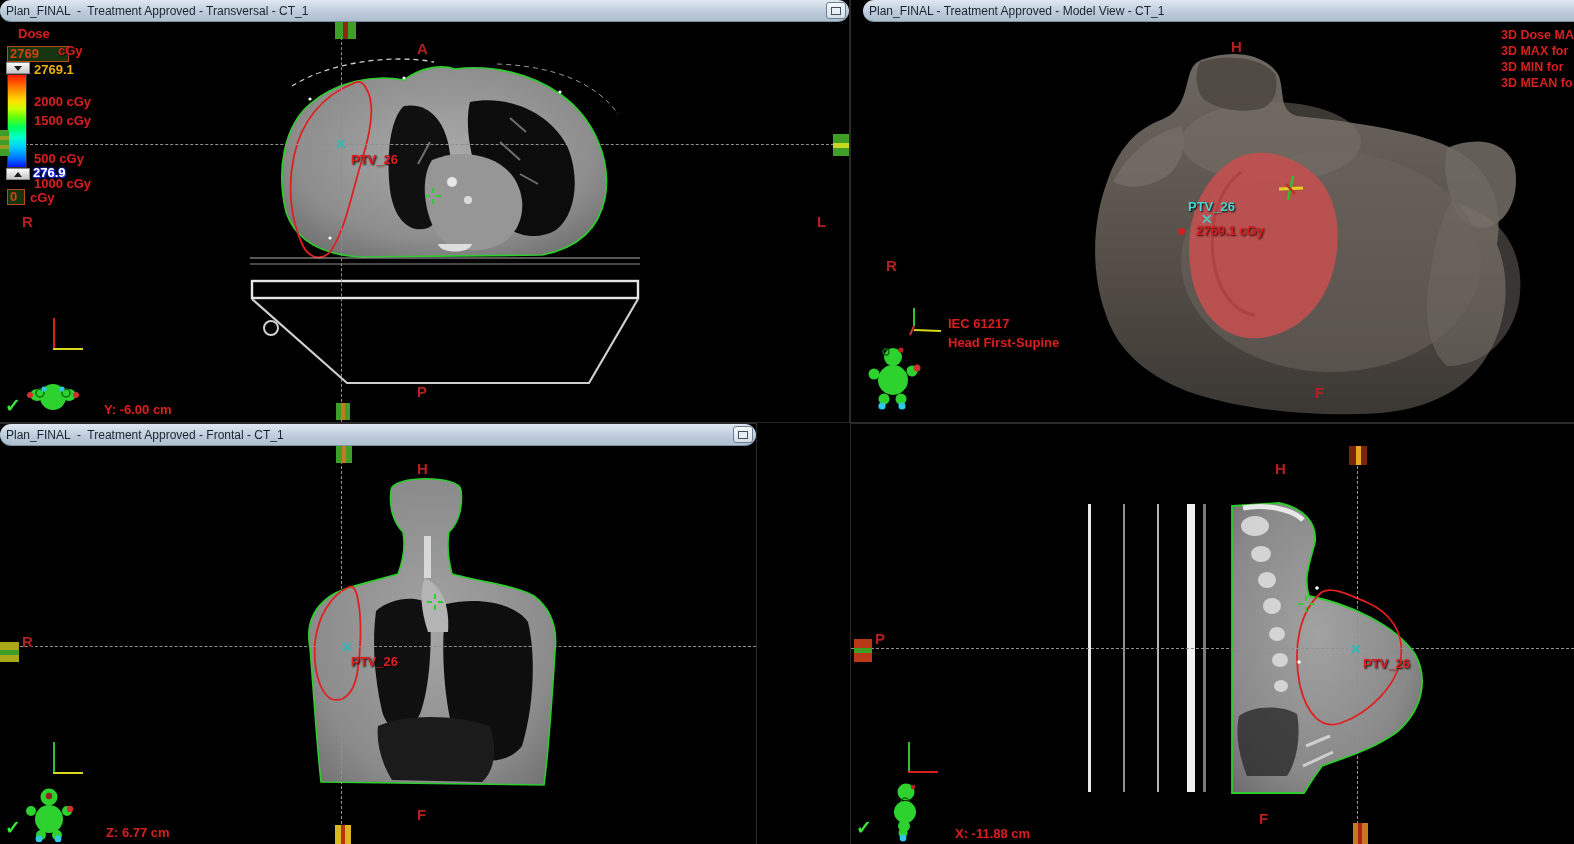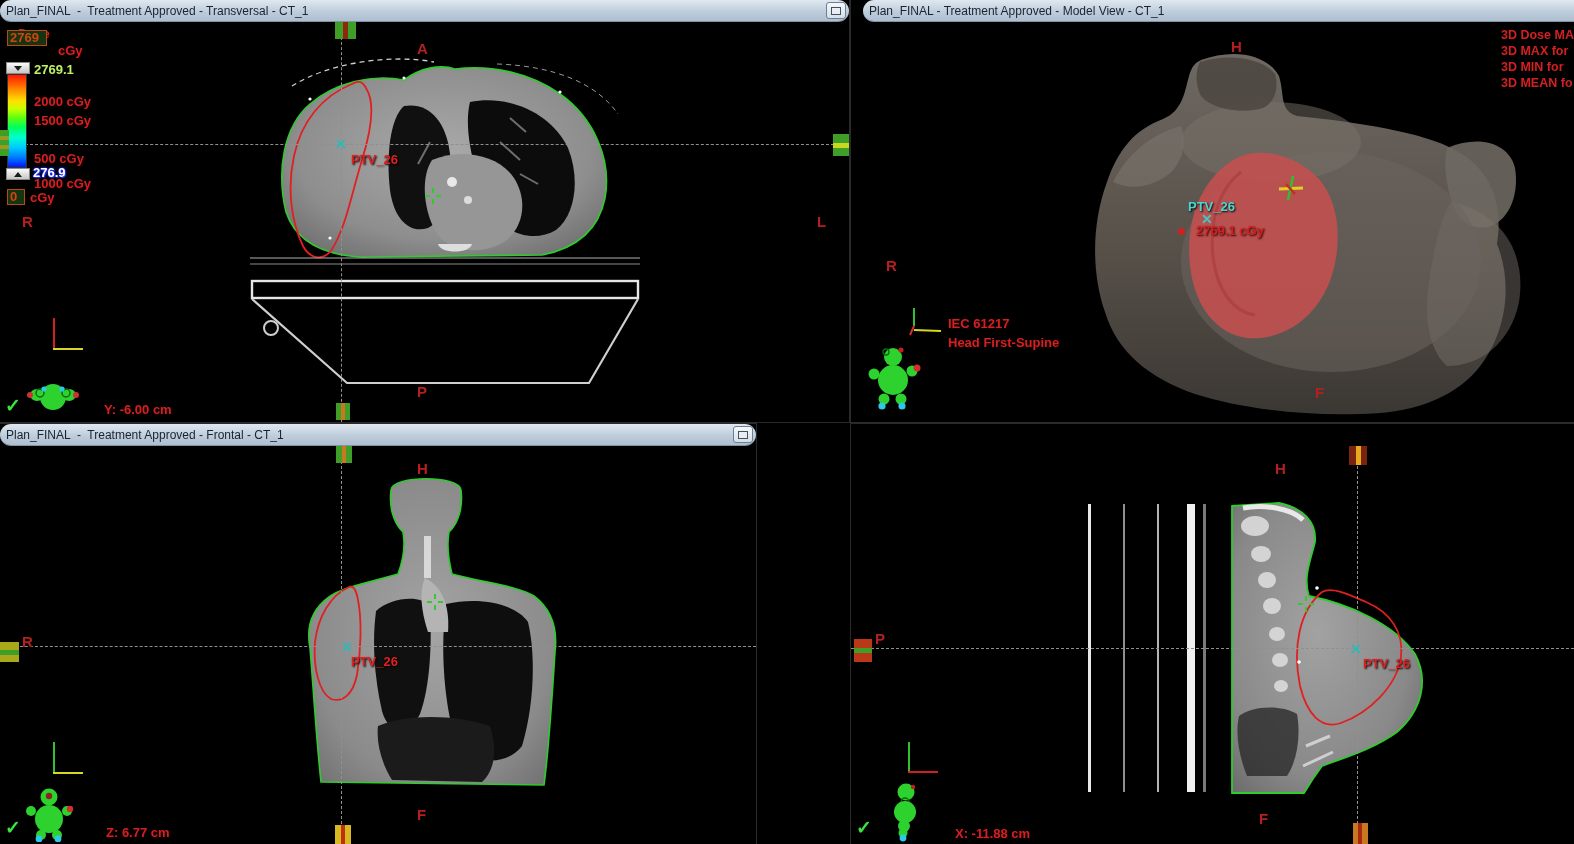--- a/index.html
+++ b/index.html
@@ -28,21 +28,21 @@
   .ind i{position:absolute;display:block;}
   .cb-btn{position:absolute;width:22px;height:10px;background:linear-gradient(#fbfbfb,#c6c6c6);
           border:1px solid #8a8a8a;display:flex;align-items:center;justify-content:center;}
   .tri-dn{width:0;height:0;border-left:4px solid transparent;border-right:4px solid transparent;border-top:5px solid #1a1a1a;}
   .tri-up{width:0;height:0;border-left:4px solid transparent;border-right:4px solid transparent;border-bottom:5px solid #1a1a1a;}
   .colorbar{position:absolute;left:7px;top:52px;width:18px;height:92px;border:1px solid #333;
     background:linear-gradient(180deg,#ff1800 0%,#ff5a00 9%,#ff9c00 18%,#ffe000 28%,#c8ff00 37%,
                #58ff10 47%,#00ff60 57%,#00ffd0 68%,#00c8ff 79%,#0080ff 89%,#0018ff 100%);}
   .dose-box{position:absolute;box-sizing:border-box;background:#173410;border:1px solid #b84a18;
             color:#d04510;font-weight:bold;font-size:13px;line-height:14px;padding:0 2px;}
-  .maxlabel{position:absolute;color:#bef264;font-weight:bold;font-size:13px;}
+  .maxlabel{position:absolute;color:#eab308;font-weight:bold;font-size:13px;}
   .minlabel{position:absolute;color:#ffffff;font-weight:bold;font-size:13px;
             text-shadow:0 0 3px #2233ff,0 0 2px #2233ff,1px 1px 1px #2233ff;}
   .axis{position:absolute;}
   svg{display:block;}
 </style>
 </head>
 <body>
 
 <div class="screen">
 
@@ -91,21 +91,21 @@
         <g stroke="#2ecc2e" stroke-width="2">
             <line x1="8" y1="0" x2="8" y2="5"></line>
             <line x1="8" y1="11" x2="8" y2="16"></line>
             <line x1="0" y1="8" x2="5" y2="8"></line>
             <line x1="11" y1="8" x2="16" y2="8"></line>
           </g>
       </svg>
       <span class="ptv" style="left:351px;top:130px;">PTV_26</span>
 
       <span class="red13" style="left:10px;top:4px;padding-left:8px;">Dose</span>
-      <span class="dose-box" style="left:7px;top:8px;width:40px;height:16px;">2769</span>
+      <span class="dose-box" style="left:7px;top:24px;width:62px;height:16px;">2769</span>
       <span class="red13" style="left:58px;top:21px;">cGy</span>
       <span class="cb-btn" style="left:6px;top:40px;">
           <i class="tri-dn"></i>
         </span>
       <div class="colorbar"></div>
       <span class="cb-btn" style="left:6px;top:146px;">
           <i class="tri-up"></i>
         </span>
       <span class="maxlabel" style="left:34px;top:40px;">2769.1</span>
       <span class="red13" style="left:34px;top:72px;">2000 cGy</span>

